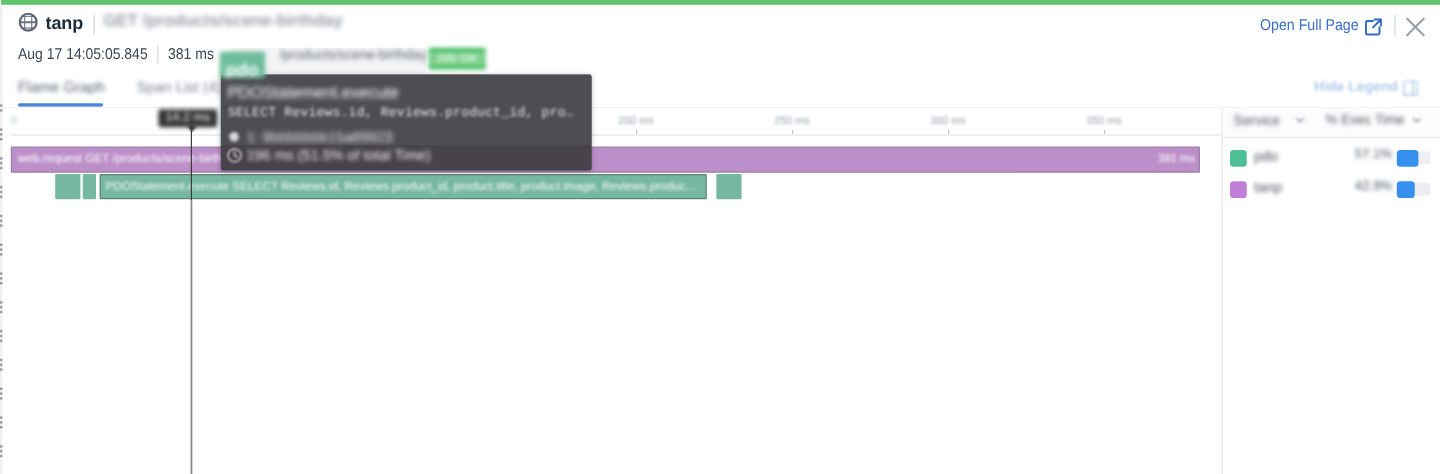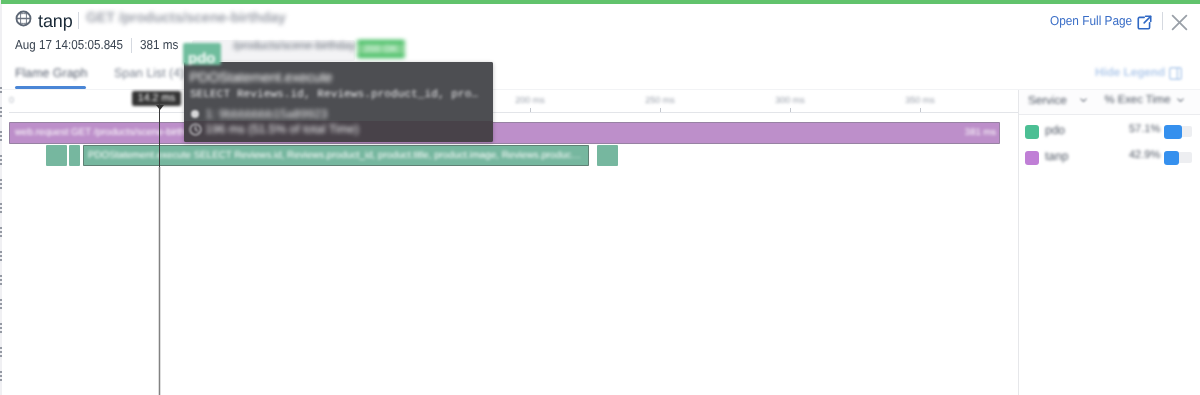--- a/index.html
+++ b/index.html
@@ -14,22 +14,22 @@
   .accent-bar{position:absolute;left:1px;top:0;width:1199px;height:4px;
               background:#61c36c;}
   
   .panel-edge{position:absolute;left:0;top:0;width:2px;height:395px;
               background:#f0f0f3;}
   .bleed{position:absolute;left:0;width:1.6px;background:#5d6673;opacity:.62;}
 
   
   .hdr{position:absolute;left:0;top:4px;width:1200px;height:52px;}
   .globe{position:absolute;left:15px;top:6px;width:17px;height:17px;}
-  .svc-name{position:absolute;left:38px;top:7px;font-size:18px;
-            font-weight:400;color:#1c2b39;letter-spacing:-0.1px;
+  .svc-name{position:absolute;left:38px;top:7px;font-size:15px;
+            font-weight:700;color:#1c2b39;letter-spacing:-0.1px;
             transform:translateZ(0);}
   .hdr-div{position:absolute;left:78px;top:8px;width:1px;height:17px;
            background:#d5d9e0;}
   .resource{position:absolute;left:86px;top:6px;font-size:14.2px;
             color:#9ca0aa;font-weight:700;letter-spacing:-0.1px;
             filter:blur(2.2px);}
 
   .open-full{position:absolute;left:1050px;top:9px;font-size:13px;
              color:#3a6ec7;font-weight:400;cursor:pointer;white-space:nowrap;
              transform-origin:0 0;transform:scaleX(0.91);}

